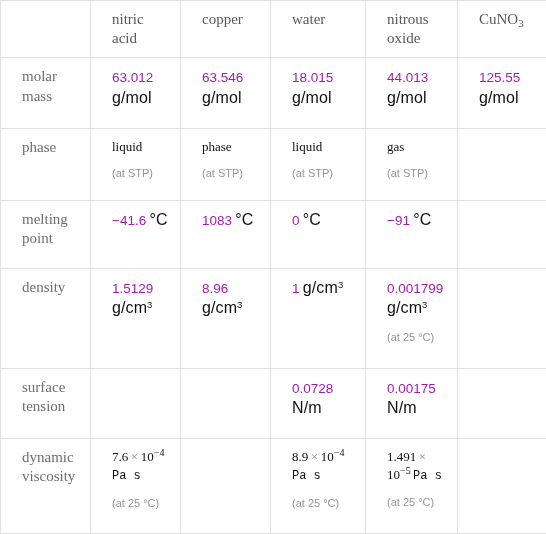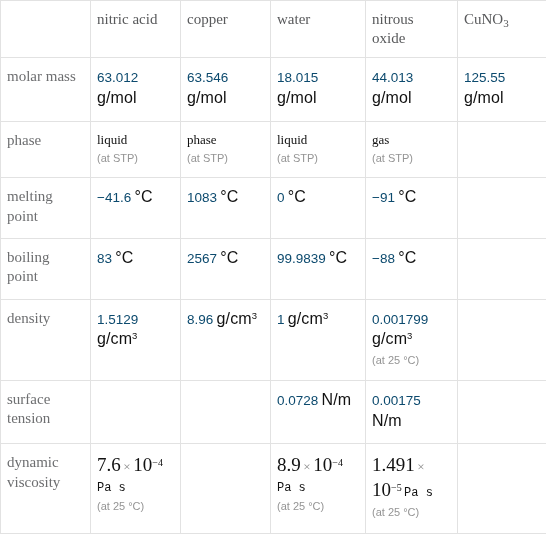--- a/index.html
+++ b/index.html
@@ -22,21 +22,21 @@
   }
   table.props col.c-label { width: 90px; }
   table.props col.c-1 { width: 90px; }
   table.props col.c-2 { width: 90px; }
   table.props col.c-3 { width: 95px; }
   table.props col.c-4 { width: 92px; }
   table.props col.c-5 { width: 89px; }
 
   table.props td, table.props th {
     border: 1px solid #e2e2e2;
-    padding: 9px 8px 9px 6px;
+    padding: 9px 8px 9px 21px;
     vertical-align: top;
     text-align: left;
     font-weight: normal;
     line-height: 1.28;
   }
   
   th.colhead {
     font-family: "Liberation Serif", serif;
     font-size: 15px;
     color: #58595b;
@@ -60,27 +60,27 @@
   
   .word {
     font-family: "Liberation Serif", serif;
     font-size: 13px;
     color: #111111;
   }
   
   .num {
     font-family: "Liberation Sans", sans-serif;
     font-size: 13.5px;
-    color: #0c4a6e;
+    color: #a21caf;
     white-space: normal;
   }
   
   .sci {
     font-family: "Liberation Serif", serif;
-    font-size: 19px;
+    font-size: 13px;
     color: #111111;
   }
   .times {
     font-family: "Liberation Serif", serif;
     font-size: 13px;
     color: #8a8a8a;
   }
   
   .unit {
     font-family: "Liberation Sans", sans-serif;
@@ -111,21 +111,21 @@
     vertical-align: baseline;
     position: relative;
     top: 3px;
   }
   
   .note {
     display: block;
     font-family: "Liberation Sans", sans-serif;
     font-size: 11px;
     color: #949494;
-    margin-top: 3px;
+    margin-top: 11px;
     white-space: nowrap;
   }
   .empty { }
 </style>
 </head>
 <body>
 
 <table class="props">
   <colgroup>
     <col class="c-label">
@@ -164,28 +164,20 @@
       </tr>
       <tr>
         <td class="rowlabel">melting point</td>
         <td class="val"><span class="num">−41.6</span><span class="unit"> °C</span></td>
         <td class="val"><span class="num">1083</span><span class="unit"> °C</span></td>
         <td class="val"><span class="num">0</span><span class="unit"> °C</span></td>
         <td class="val"><span class="num">−91</span><span class="unit"> °C</span></td>
         <td class="val empty"></td>
       </tr>
       <tr>
-        <td class="rowlabel">boiling point</td>
-        <td class="val"><span class="num">83</span><span class="unit"> °C</span></td>
-        <td class="val"><span class="num">2567</span><span class="unit"> °C</span></td>
-        <td class="val"><span class="num">99.9839</span><span class="unit"> °C</span></td>
-        <td class="val"><span class="num">−88</span><span class="unit"> °C</span></td>
-        <td class="val empty"></td>
-      </tr>
-      <tr>
         <td class="rowlabel">density</td>
         <td class="val"><span class="num">1.5129</span><span class="unit"> g/cm</span><sup class="exp-s">3</sup></td>
         <td class="val"><span class="num">8.96</span><span class="unit"> g/cm</span><sup class="exp-s">3</sup></td>
         <td class="val"><span class="num">1</span><span class="unit"> g/cm</span><sup class="exp-s">3</sup></td>
         <td class="val"><span class="num">0.001799</span><span class="unit"> g/cm</span><sup class="exp-s">3</sup><span class="note">(at 25 °C)</span></td>
         <td class="val empty"></td>
       </tr>
       <tr>
         <td class="rowlabel">surface tension</td>
         <td class="val empty"></td>

